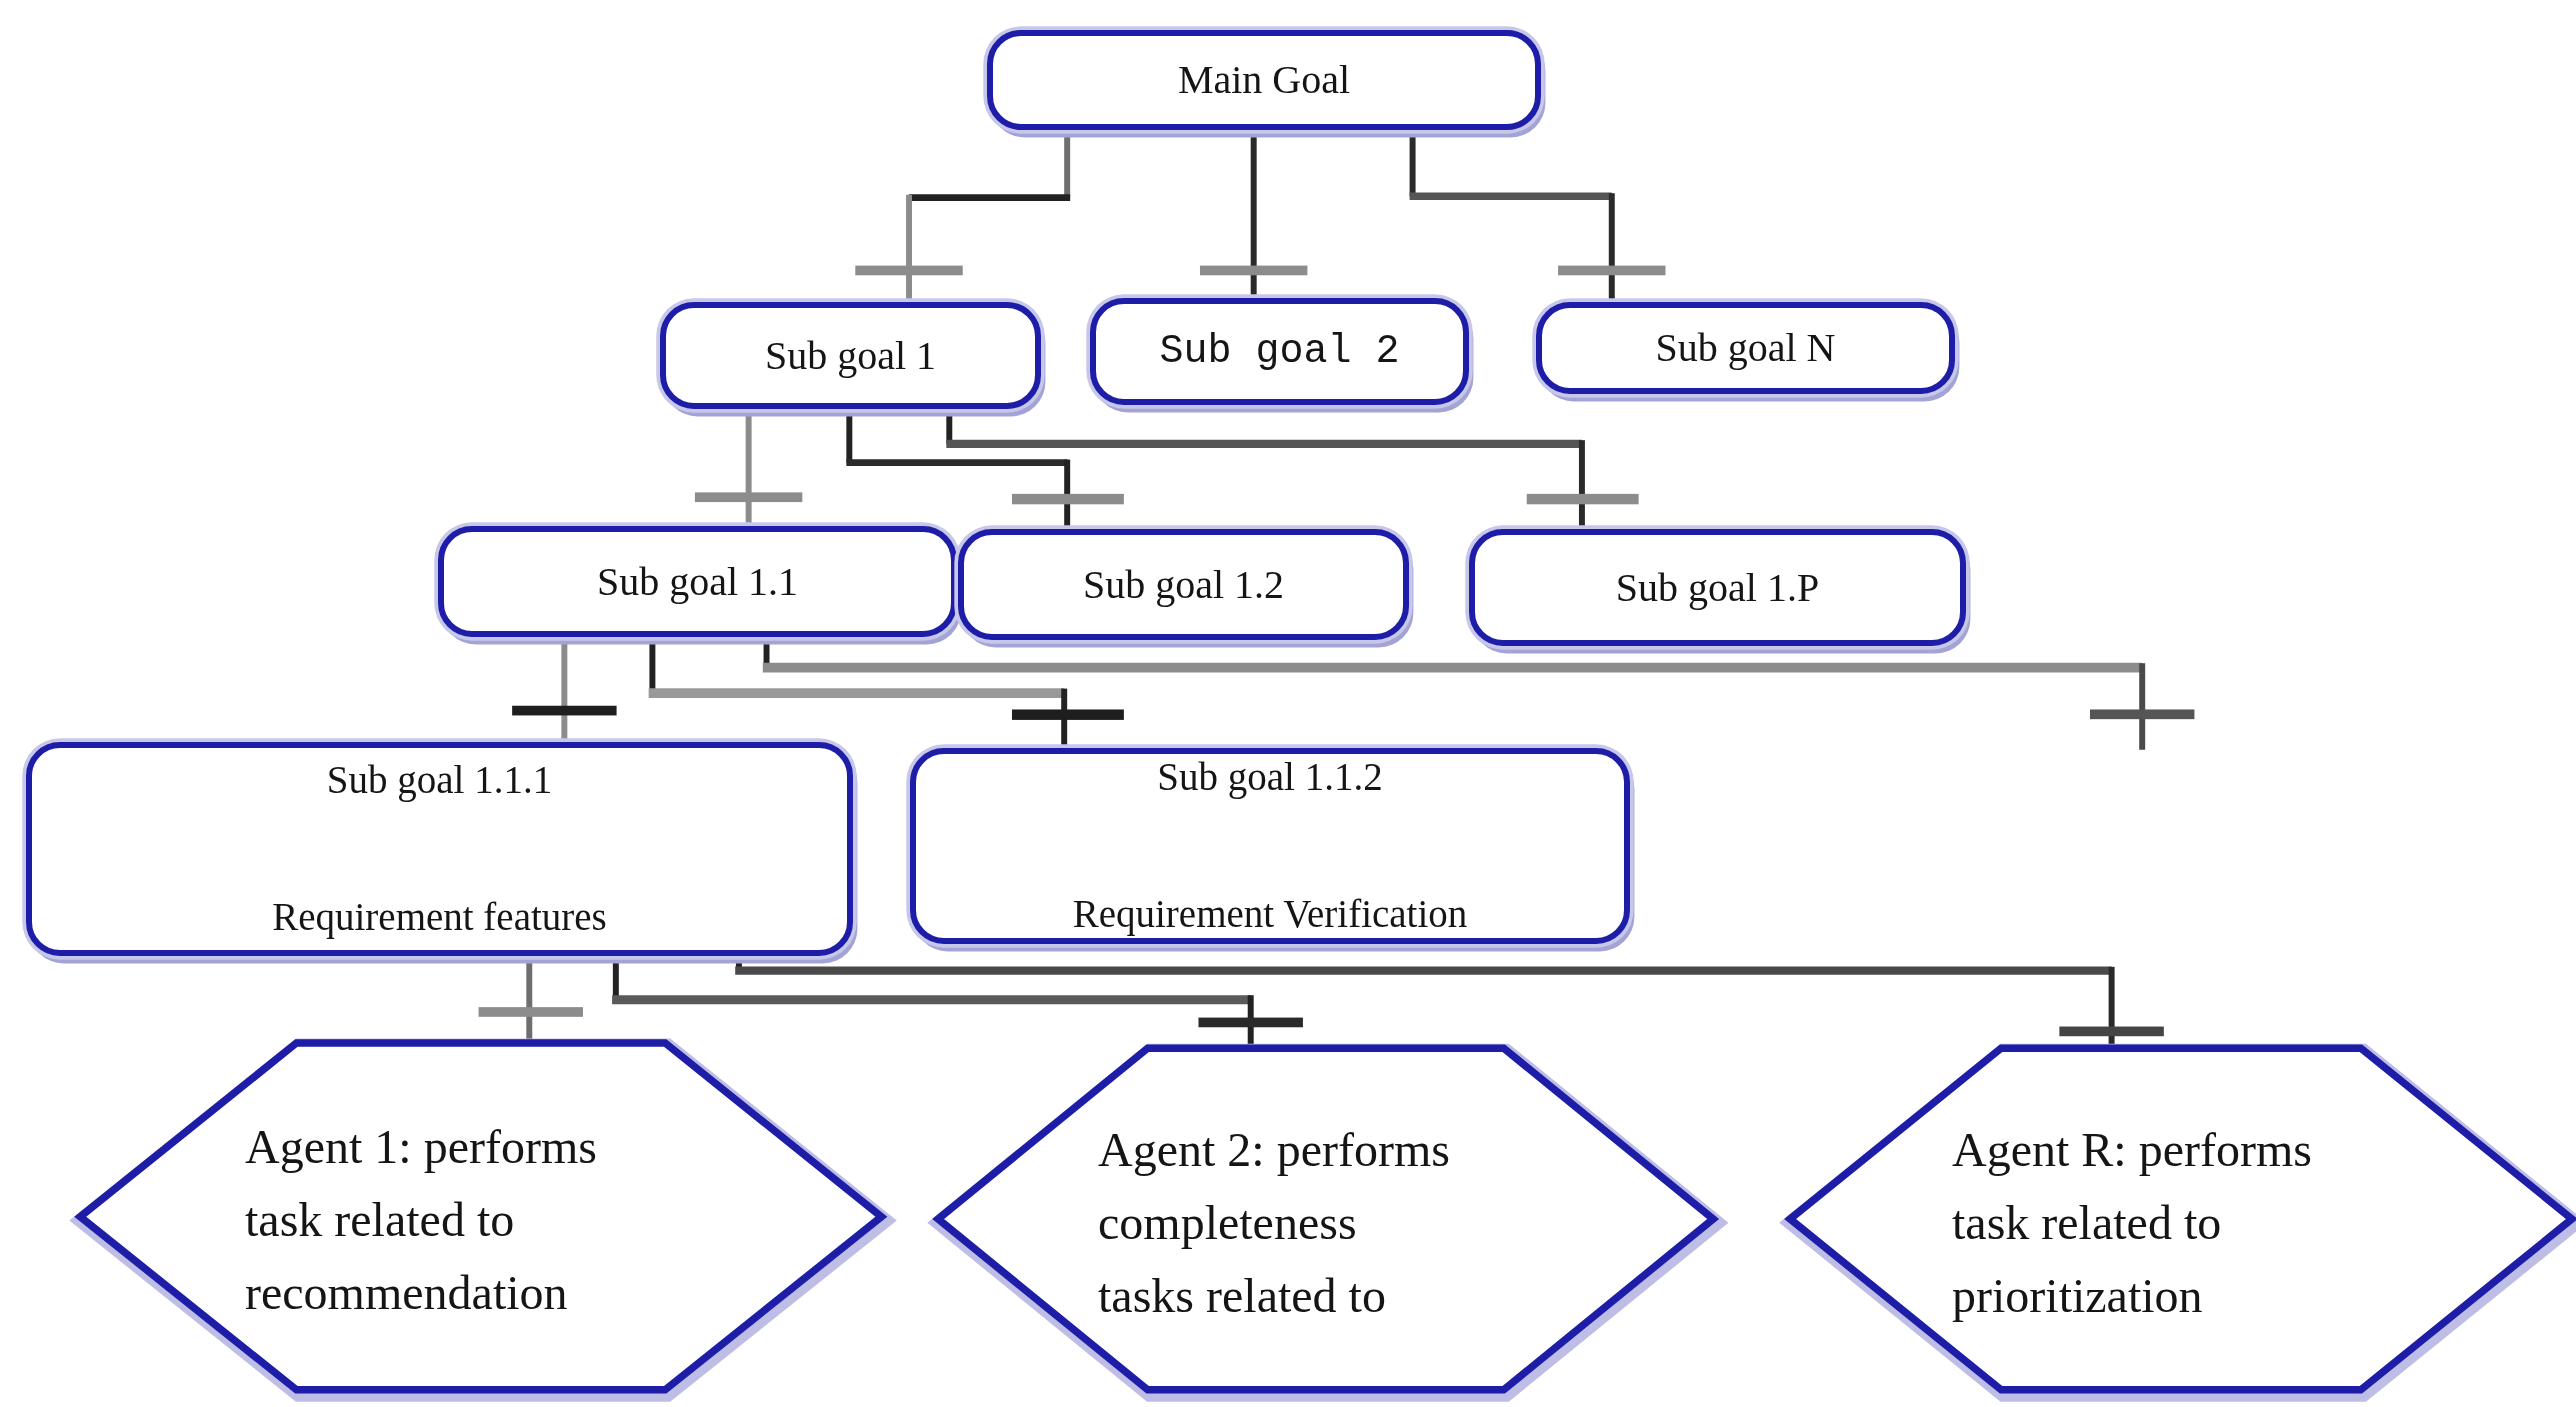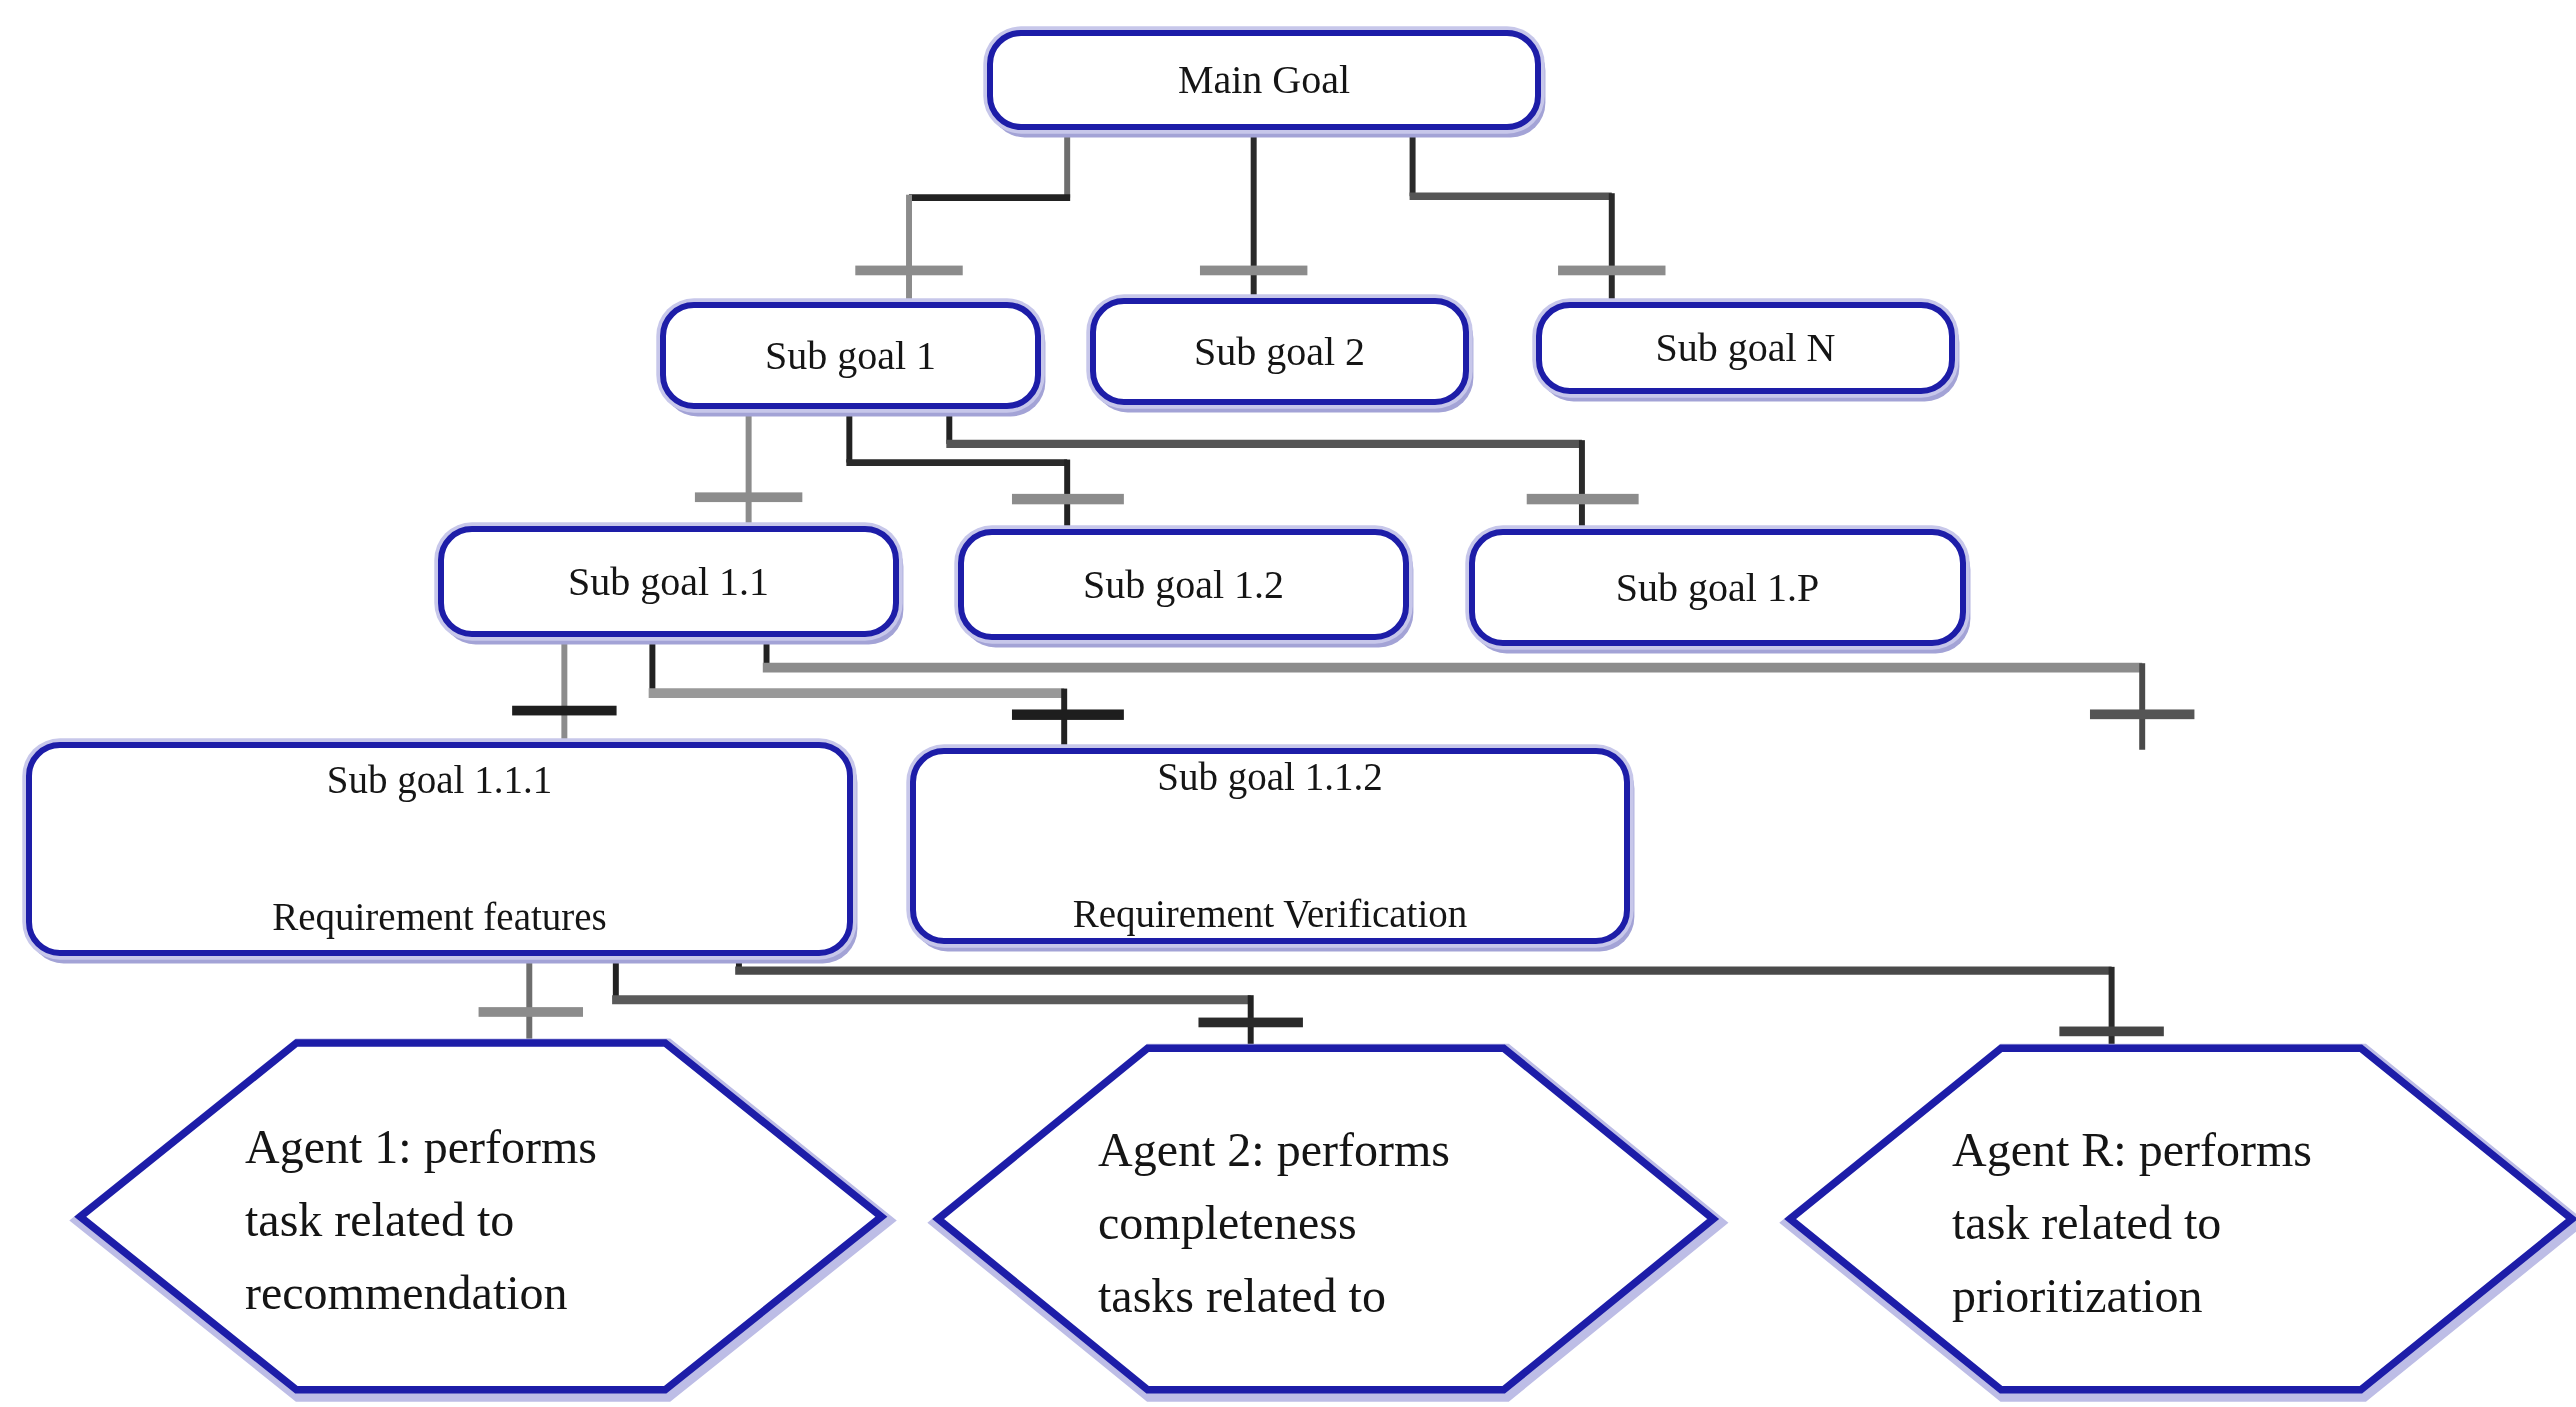--- a/index.html
+++ b/index.html
@@ -128,28 +128,28 @@
     </g>
   </svg>
 
   <div class="node" style="left:987px;top:30px;width:554px;height:100px;">
     <span class="lbl">Main Goal</span>
   </div>
 
   <div class="node" style="left:660px;top:302px;width:381px;height:107px;">
     <span class="lbl">Sub goal 1</span>
   </div>
-  <div class="node" style="left:1090px;top:298px;width:379px;height:107px;">
+  <div class="node" style="left:1090px;top:298px;width:379px;height:107px;font-family:Liberation Mono, monospace;">
     <span class="lbl">Sub goal 2</span>
   </div>
   <div class="node" style="left:1536px;top:302px;width:419px;height:92px;">
     <span class="lbl">Sub goal N</span>
   </div>
 
-  <div class="node" style="left:438px;top:526px;width:461px;height:111px;">
+  <div class="node" style="left:438px;top:526px;width:519px;height:111px;">
     <span class="lbl">Sub goal 1.1</span>
   </div>
   <div class="node" style="left:958px;top:529px;width:451px;height:111px;">
     <span class="lbl">Sub goal 1.2</span>
   </div>
   <div class="node" style="left:1469px;top:529px;width:497px;height:117px;">
     <span class="lbl">Sub goal 1.P</span>
   </div>
 
   <div class="node two-line" style="left:26px;top:742px;width:827px;height:214px;">

